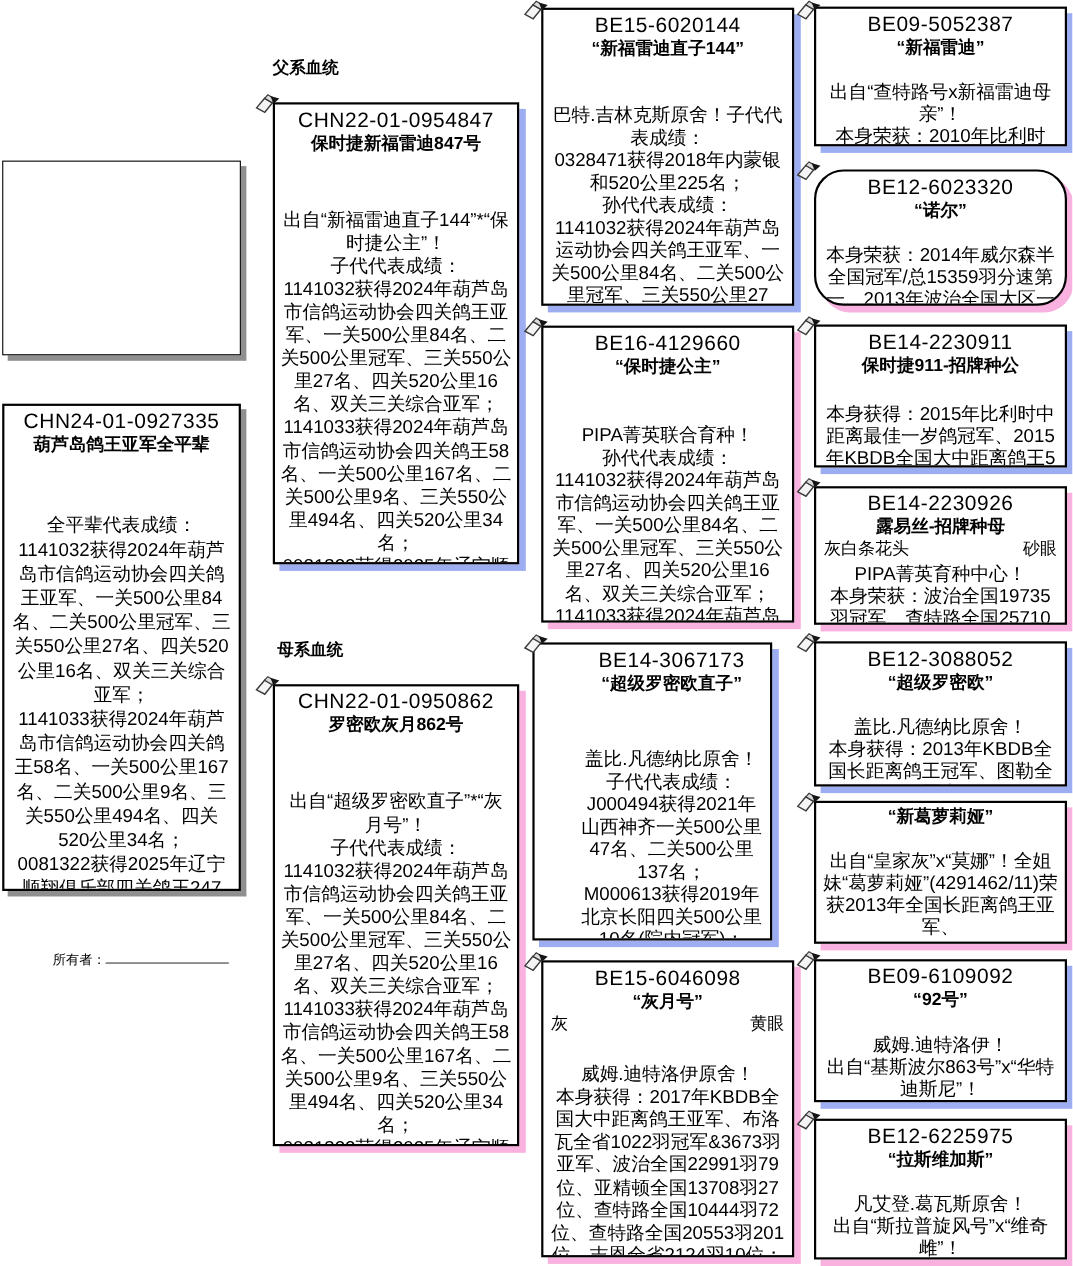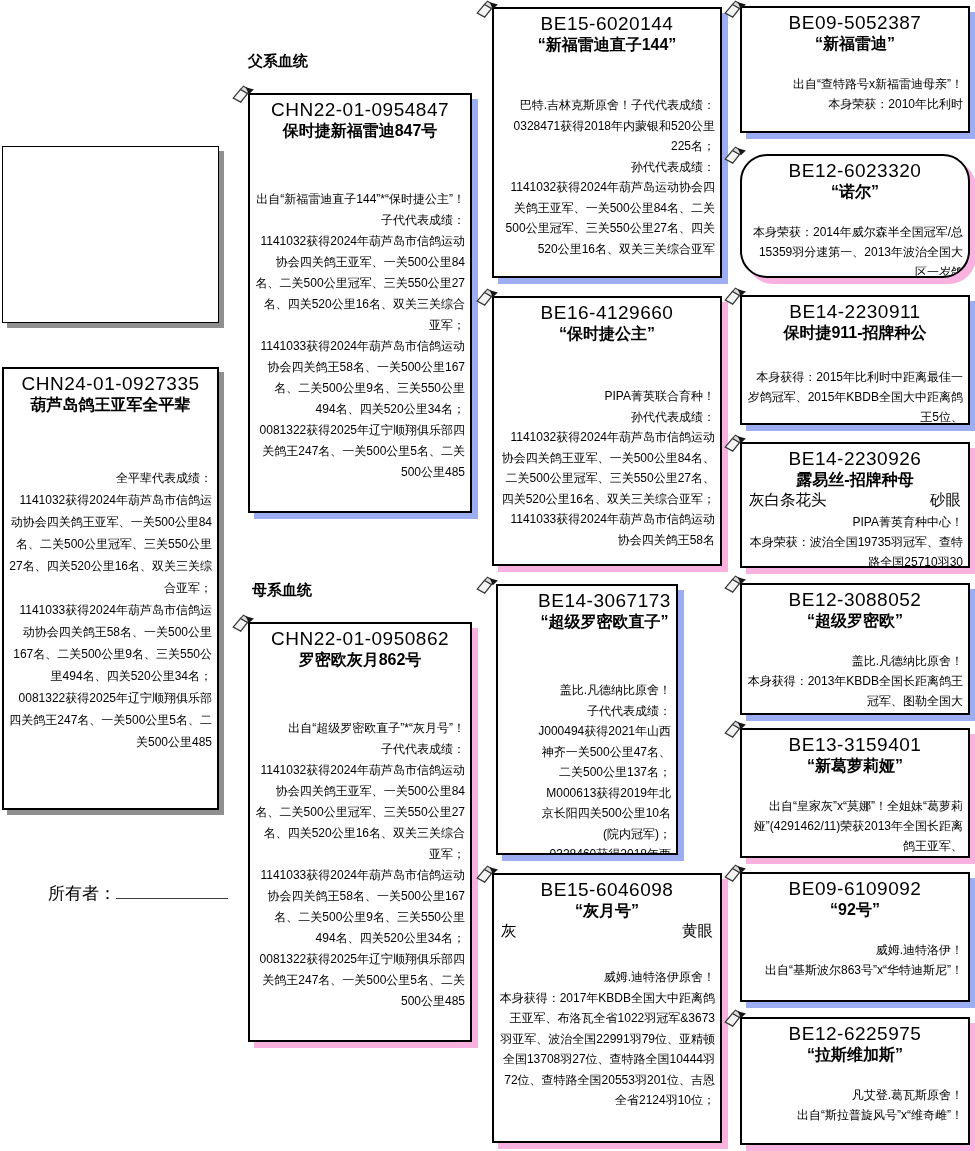--- a/index.html
+++ b/index.html
@@ -5,35 +5,35 @@
   html,body{margin:0;padding:0;background:#fff;}
   .canvas{position:relative;width:975px;height:1151px;background:#ffffff;overflow:hidden;
           font-family:"Liberation Sans","DejaVu Sans",sans-serif;color:#000;}
   .pbox{position:absolute;background:#fff;border:2px solid #000;box-sizing:border-box;
         overflow:hidden;padding:3px 5px 0 5px;}
   .father-line{box-shadow:6px 6px 0 var(--father-shadow,#9dadf2);}
   .mother-line{box-shadow:6px 6px 0 var(--mother-shadow,#f9b1df);}
   .neutral{box-shadow:5px 5px 0 var(--neutral-shadow,#8f8f8f);}
   .ring{font-weight:normal;font-size:19px;line-height:23px;text-align:center;letter-spacing:0.5px;}
   .bname{font-weight:bold;font-size:16px;line-height:20px;text-align:center;}
-  .body{font-size:12px;line-height:20.5px;white-space:pre-line;text-align:right;}
+  .body{font-size:17px;line-height:20.5px;white-space:pre-line;text-align:center;}
   .traits{display:flex;justify-content:space-between;font-size:15.5px;line-height:20px;padding:0 2px;}
   .linlabel{position:absolute;font-weight:bold;font-size:15px;}
-  .owner{position:absolute;left:48px;top:882px;font-size:17px;}
+  .owner{position:absolute;left:48px;top:860px;font-size:12px;}
   .owner-blank{display:inline-block;width:112px;height:15px;border-bottom:1.5px solid #3c3c3c;}
   .clip{position:absolute;width:26px;height:22px;z-index:5;transform:rotate(-12deg);}
 
   
   #box-photo  {left:2px;  top:146px; width:217px; height:177px; border-width:1px;}
   #box-subject{left:2px;  top:367px; width:217px; height:443px;}
   #box-father {left:248px; top:93px;  width:224px; height:420px;}
   #box-mother {left:248px; top:622px; width:224px; height:420px;}
   #box-pgf {left:492px; top:7px;   width:230px; height:271px;}
   #box-pgm {left:492px; top:296px; width:230px; height:270px;}
-  #box-mgf {left:496px; top:584px; width:182px; height:271px;padding-left:40px;}
+  #box-mgf {left:484px; top:584px; width:218px; height:271px;padding-left:40px;}
   #box-mgm {left:492px; top:873px; width:230px; height:270px;}
   #box-ggf1{left:740px; top:6px;    width:230px; height:127px;}
   #box-ggm1{left:740px; top:154px;  width:230px; height:124px;border-radius:27px;}
   #box-ggf2{left:740px; top:295px;  width:230px; height:130px;}
   #box-ggm2{left:740px; top:442px;  width:230px; height:126px;}
   #box-ggf3{left:740px; top:583px;  width:230px; height:132px;}
   #box-ggm3{left:740px; top:728px;  width:230px; height:130px;}
   #box-ggf4{left:740px; top:872px;  width:230px; height:130px;}
   #box-ggm4{left:740px; top:1017px; width:230px; height:128px;}
 
@@ -159,21 +159,20 @@
   </div>
 
   <div class="pbox father-line gen4" id="box-ggf3">
     <div class="ring">BE12-3088052</div>
     <div class="bname">“超级罗密欧”</div>
     <div class="body">盖比.凡德纳比原舍！
 本身获得：2013年KBDB全国长距离鸽王冠军、图勒全国大</div>
   </div>
 
   <div class="pbox mother-line gen4" id="box-ggm3">
-    <div class="ring">BE13-3159401</div>
     <div class="bname">“新葛萝莉娅”</div>
     <div class="body">出自“皇家灰”x“莫娜”！全姐妹“葛萝莉娅”(4291462/11)荣获2013年全国长距离鸽王亚军、</div>
   </div>
 
   <div class="pbox father-line gen4" id="box-ggf4">
     <div class="ring">BE09-6109092</div>
     <div class="bname">“92号”</div>
     <div class="body">威姆.迪特洛伊！
 出自“基斯波尔863号”x“华特迪斯尼”！</div>
   </div>

